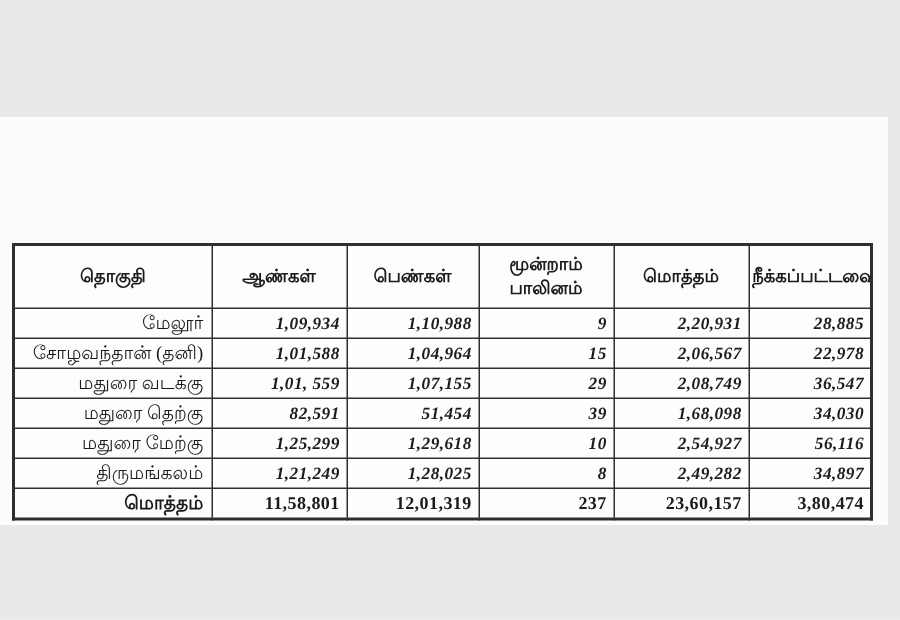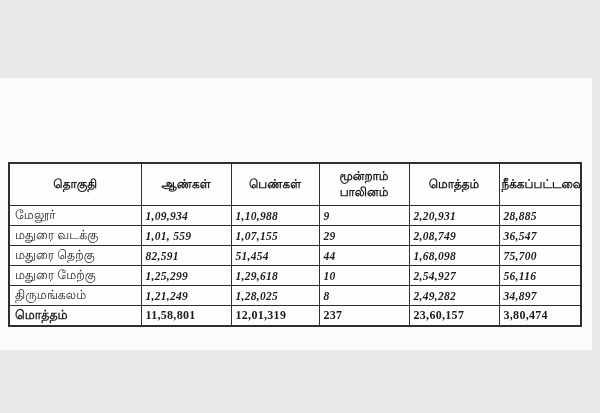--- a/index.html
+++ b/index.html
@@ -37,27 +37,27 @@
   .data-table th {
     font-weight: bold;
     font-size: 12px;
     text-align: center;
     padding: 5px 2px;
     line-height: 1.3;
     height: 22px;
   }
   .data-table td { height: 17px; }
   td.name {
-    text-align: left;
+    text-align: right;
     font-size: 12.5px;
     padding: 1px 5px;
     white-space: nowrap;
   }
   td.num {
-    text-align: left;
+    text-align: right;
     font-size: 11.5px;
     font-weight: bold;
     font-style: italic;
     letter-spacing: 0.3px;
     padding: 1px 4px;
   }
   tfoot td { border-top: 2px solid #2f2f2f; height: 21px; }
   tfoot td.name { font-weight: bold; font-size: 12.5px; }
   tfoot td.num { font-style: normal; font-size: 12px; }
 </style>
@@ -88,34 +88,42 @@
       <tbody id="table-body">
           <tr>
     <td class="name">மேலூர்</td>
     <td class="num">1,09,934</td>
     <td class="num">1,10,988</td>
     <td class="num">9</td>
     <td class="num">2,20,931</td>
     <td class="num">28,885</td>
   </tr>
           <tr>
+    <td class="name">சோழவந்தான் (தனி)</td>
+    <td class="num">1,01,588</td>
+    <td class="num">1,04,964</td>
+    <td class="num">15</td>
+    <td class="num">2,06,567</td>
+    <td class="num">22,978</td>
+  </tr>
+          <tr>
     <td class="name">மதுரை வடக்கு</td>
     <td class="num">1,01, 559</td>
     <td class="num">1,07,155</td>
     <td class="num">29</td>
     <td class="num">2,08,749</td>
     <td class="num">36,547</td>
   </tr>
           <tr>
     <td class="name">மதுரை தெற்கு</td>
     <td class="num">82,591</td>
     <td class="num">51,454</td>
-    <td class="num">44</td>
+    <td class="num">39</td>
     <td class="num">1,68,098</td>
-    <td class="num">75,700</td>
+    <td class="num">34,030</td>
   </tr>
           <tr>
     <td class="name">மதுரை மேற்கு</td>
     <td class="num">1,25,299</td>
     <td class="num">1,29,618</td>
     <td class="num">10</td>
     <td class="num">2,54,927</td>
     <td class="num">56,116</td>
   </tr>
           <tr>

